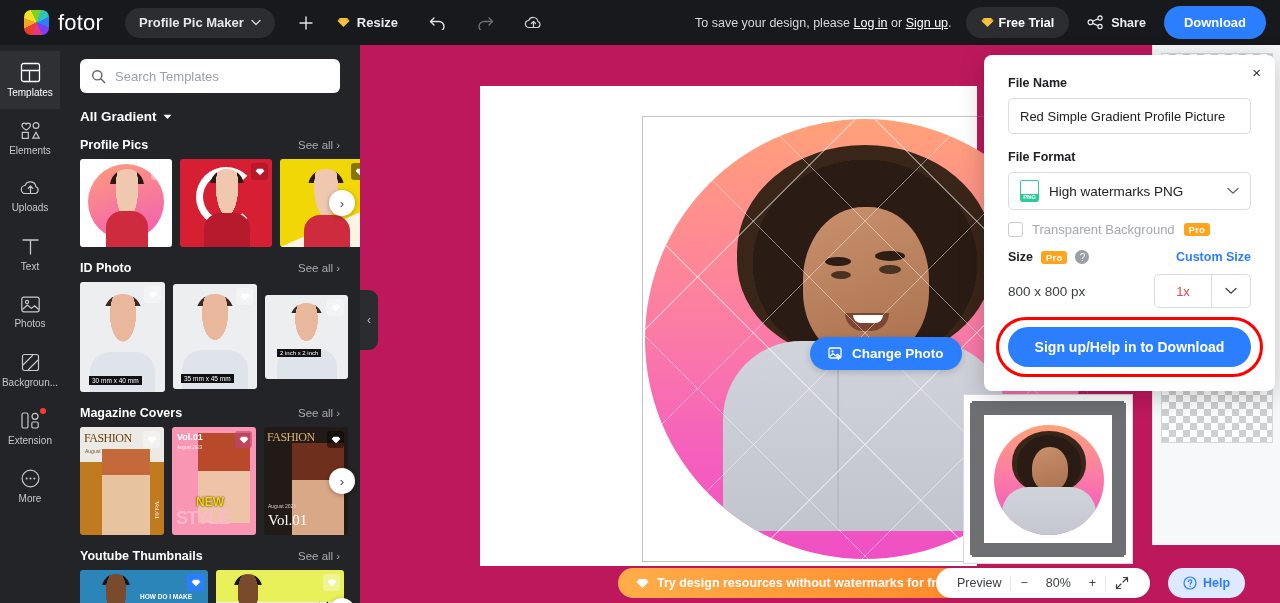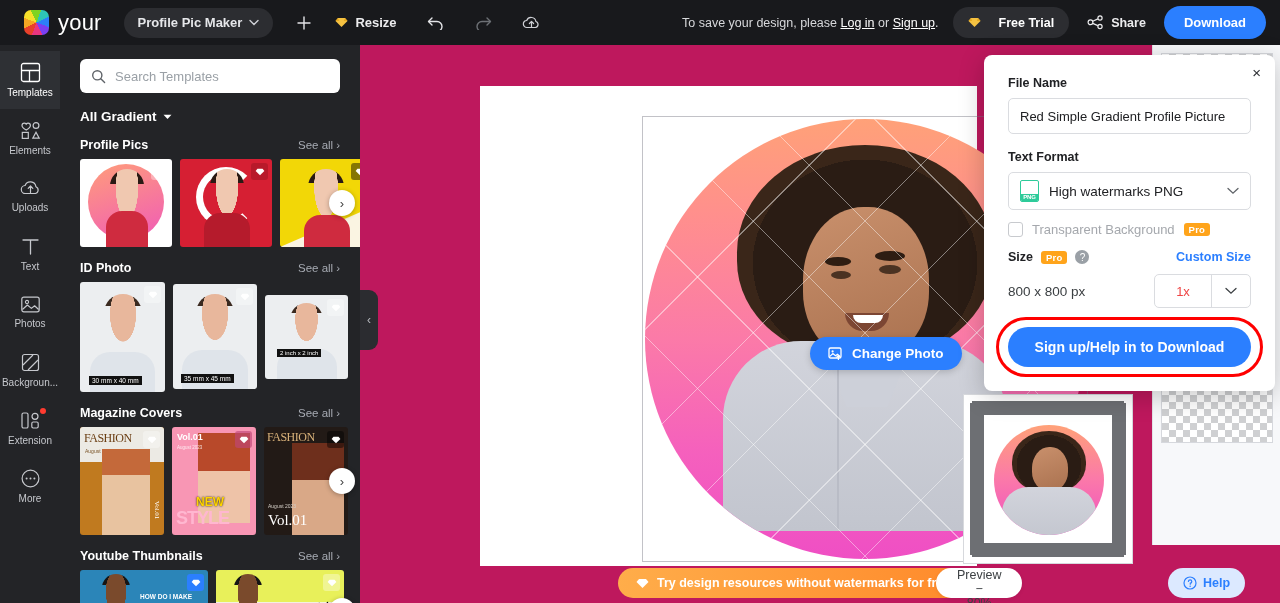--- a/index.html
+++ b/index.html
@@ -40,21 +40,21 @@
     display: flex; align-items: center; gap: 7px; margin-left: 16px;
     color: #ececee; font-size: 13px; font-weight: 600; cursor: pointer;
   }
   .gem { width: 13px; height: 11px; display:inline-block; }
   .undo-group { display: flex; align-items: center; margin-left: 18px; gap: 12px; }
   .spacer { flex: 1; }
   .save-note { color: #d7d8db; font-size: 12.5px; margin-right: 14px; }
   .save-note a { color: #fff; text-decoration: underline; }
   .free-trial {
     height: 31px; border-radius: 16px; background: #2c2d31; color: #fff;
-    display: flex; align-items: center; gap: 18px; padding: 0 15px;
+    display: flex; align-items: center; gap: 5px; padding: 0 15px;
     font-size: 12.5px; font-weight: 600; cursor: pointer;
   }
   .share-btn {
     display: flex; align-items: center; gap: 7px; margin-left: 18px;
     color: #ececee; font-size: 12.5px; font-weight: 600; cursor: pointer;
   }
   .download-btn {
     margin-left: 18px; height: 33px; border-radius: 17px; background: #2b7fff;
     color: #fff; font-size: 13px; font-weight: 700; border: none;
     padding: 0 20px; cursor: pointer;
@@ -264,40 +264,40 @@
   
   .promo {
     position: absolute; left: 618px; top: 568px; height: 30px; border-radius: 15px;
     background: linear-gradient(90deg, #ffad4a 0%, #ff8a2b 100%);
     color: #fff; display: flex; align-items: center; gap: 8px; padding: 0 18px;
     font-size: 12.5px; font-weight: 700; cursor: pointer; z-index: 20;
   }
   .zoombar {
     position: absolute; left: 936px; top: 568px; height: 30px; border-radius: 15px;
     background: #fff; display: flex; align-items: center; gap: 0; padding: 0 12px;
-    z-index: 20; box-shadow: 0 1px 4px rgba(0,0,0,.08); flex-direction: column;
+    z-index: 20; box-shadow: 0 1px 4px rgba(0,0,0,.08);
   }
   .zb-item { font-size: 12.5px; color: #3c4043; padding: 0 9px; cursor: pointer; }
   .zb-div { width: 1px; height: 15px; background: #e3e5e8; }
   .help-btn {
     position: absolute; left: 1168px; top: 568px; height: 30px; border-radius: 15px;
     background: #dce9ff; color: #2b7fff; display: flex; align-items: center; gap: 6px;
     padding: 0 15px; font-size: 12.5px; font-weight: 600; cursor: pointer; z-index: 20;
   }
   svg { display: block; }
 </style>
 </head>
 <body>
 
 <div class="app">
 
   <div class="header">
     <div class="logo-wrap">
       <div class="logo-mark"></div>
-      <div class="logo-text">your</div>
+      <div class="logo-text">fotor</div>
     </div>
 
     <div class="doc-chip">
       <span>Profile Pic Maker</span>
       <svg width="10" height="7" viewBox="0 0 10 7">
           <path d="M1 1.5L5 5.5L9 1.5" stroke="#cfd1d6" stroke-width="1.4" fill="none" stroke-linecap="round"></path>
         </svg>
     </div>
 
     <div class="plus-btn hdr-icon-btn">
@@ -663,21 +663,21 @@
         <div class="checker"></div>
       </div>
   </div>
 
   <div class="dl-panel">
     <div class="dl-close">×</div>
 
     <div class="fld-label">File Name</div>
     <input class="txt-input" type="text" value="Red Simple Gradient Profile Picture" style="">
 
-    <div class="fld-label" style="margin-top:16px">Text Format</div>
+    <div class="fld-label" style="margin-top:16px">File Format</div>
     <div class="fmt-select">
       <span class="png-ic">
           <span class="tag">PNG</span>
         </span>
       <span class="fmt-name">High watermarks PNG</span>
       <svg width="12" height="8" viewBox="0 0 12 8">
           <path d="M1 1.5L6 6.2L11 1.5" stroke="#5f6368" stroke-width="1.3" fill="none" stroke-linecap="round"></path>
         </svg>
     </div>
 

